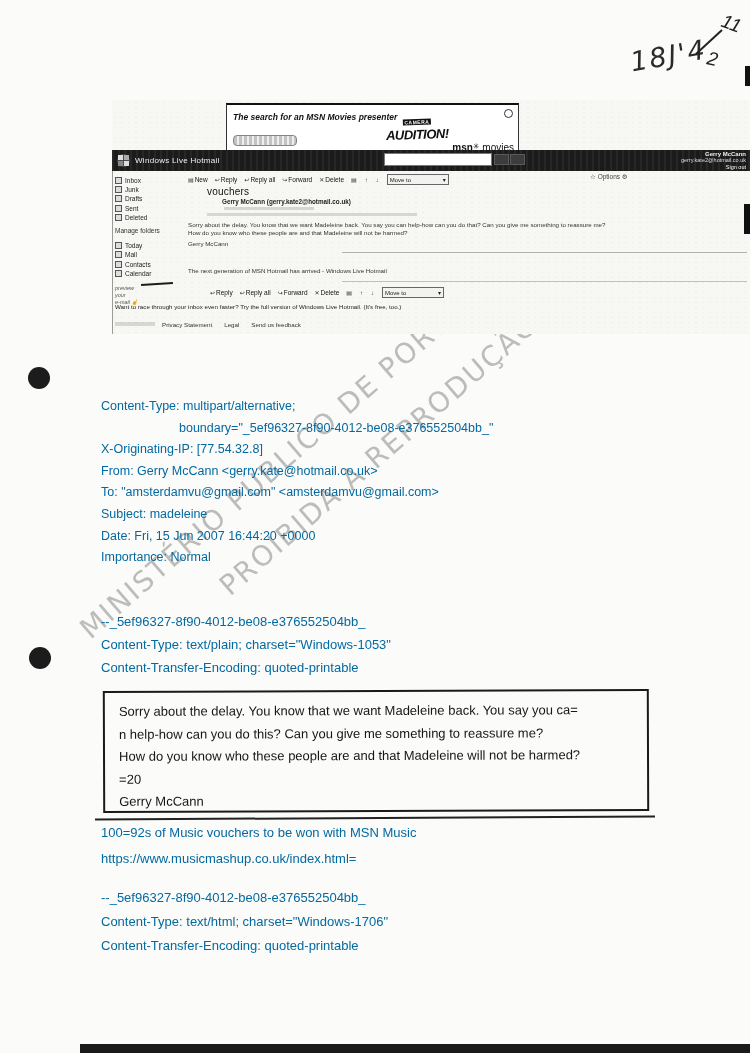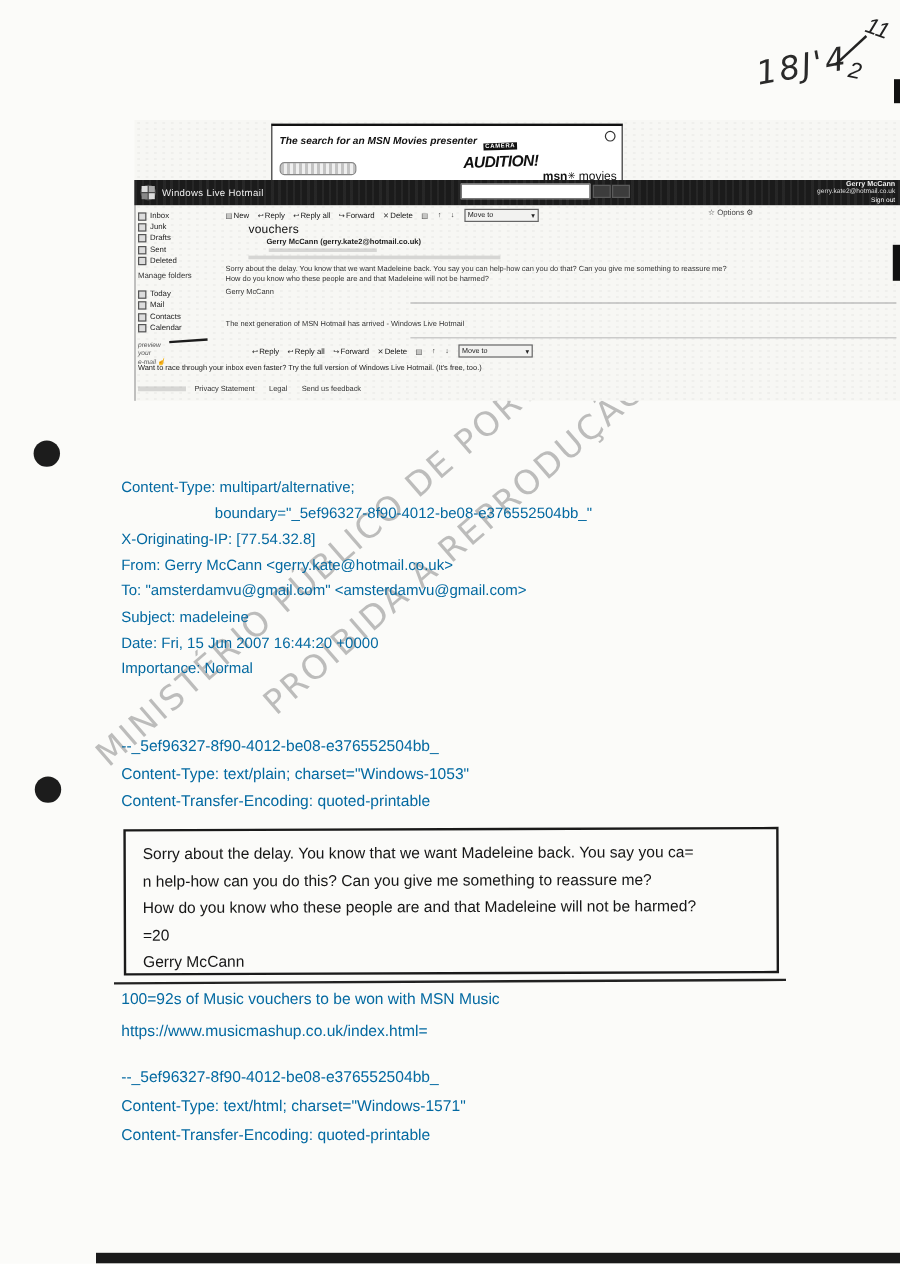--- a/index.html
+++ b/index.html
@@ -280,21 +280,21 @@
   </div>
   <div class="boxrule"></div>
 
   <div class="print promo">
     <div>100=92s of Music vouchers to be won with MSN Music</div>
     <div>https://www.musicmashup.co.uk/index.html=</div>
   </div>
 
   <div class="print part2">
     <div>--_5ef96327-8f90-4012-be08-e376552504bb_</div>
-    <div>Content-Type: text/html; charset="Windows-1571"</div>
+    <div>Content-Type: text/html; charset="Windows-1706"</div>
     <div>Content-Transfer-Encoding: quoted-printable</div>
   </div>
 
   <div class="hole hole1"></div>
   <div class="hole hole2"></div>
   <div class="bottombar"></div>
   <div class="edge-tick1"></div>
   <div class="edge-tick2"></div>
 
 </div>

